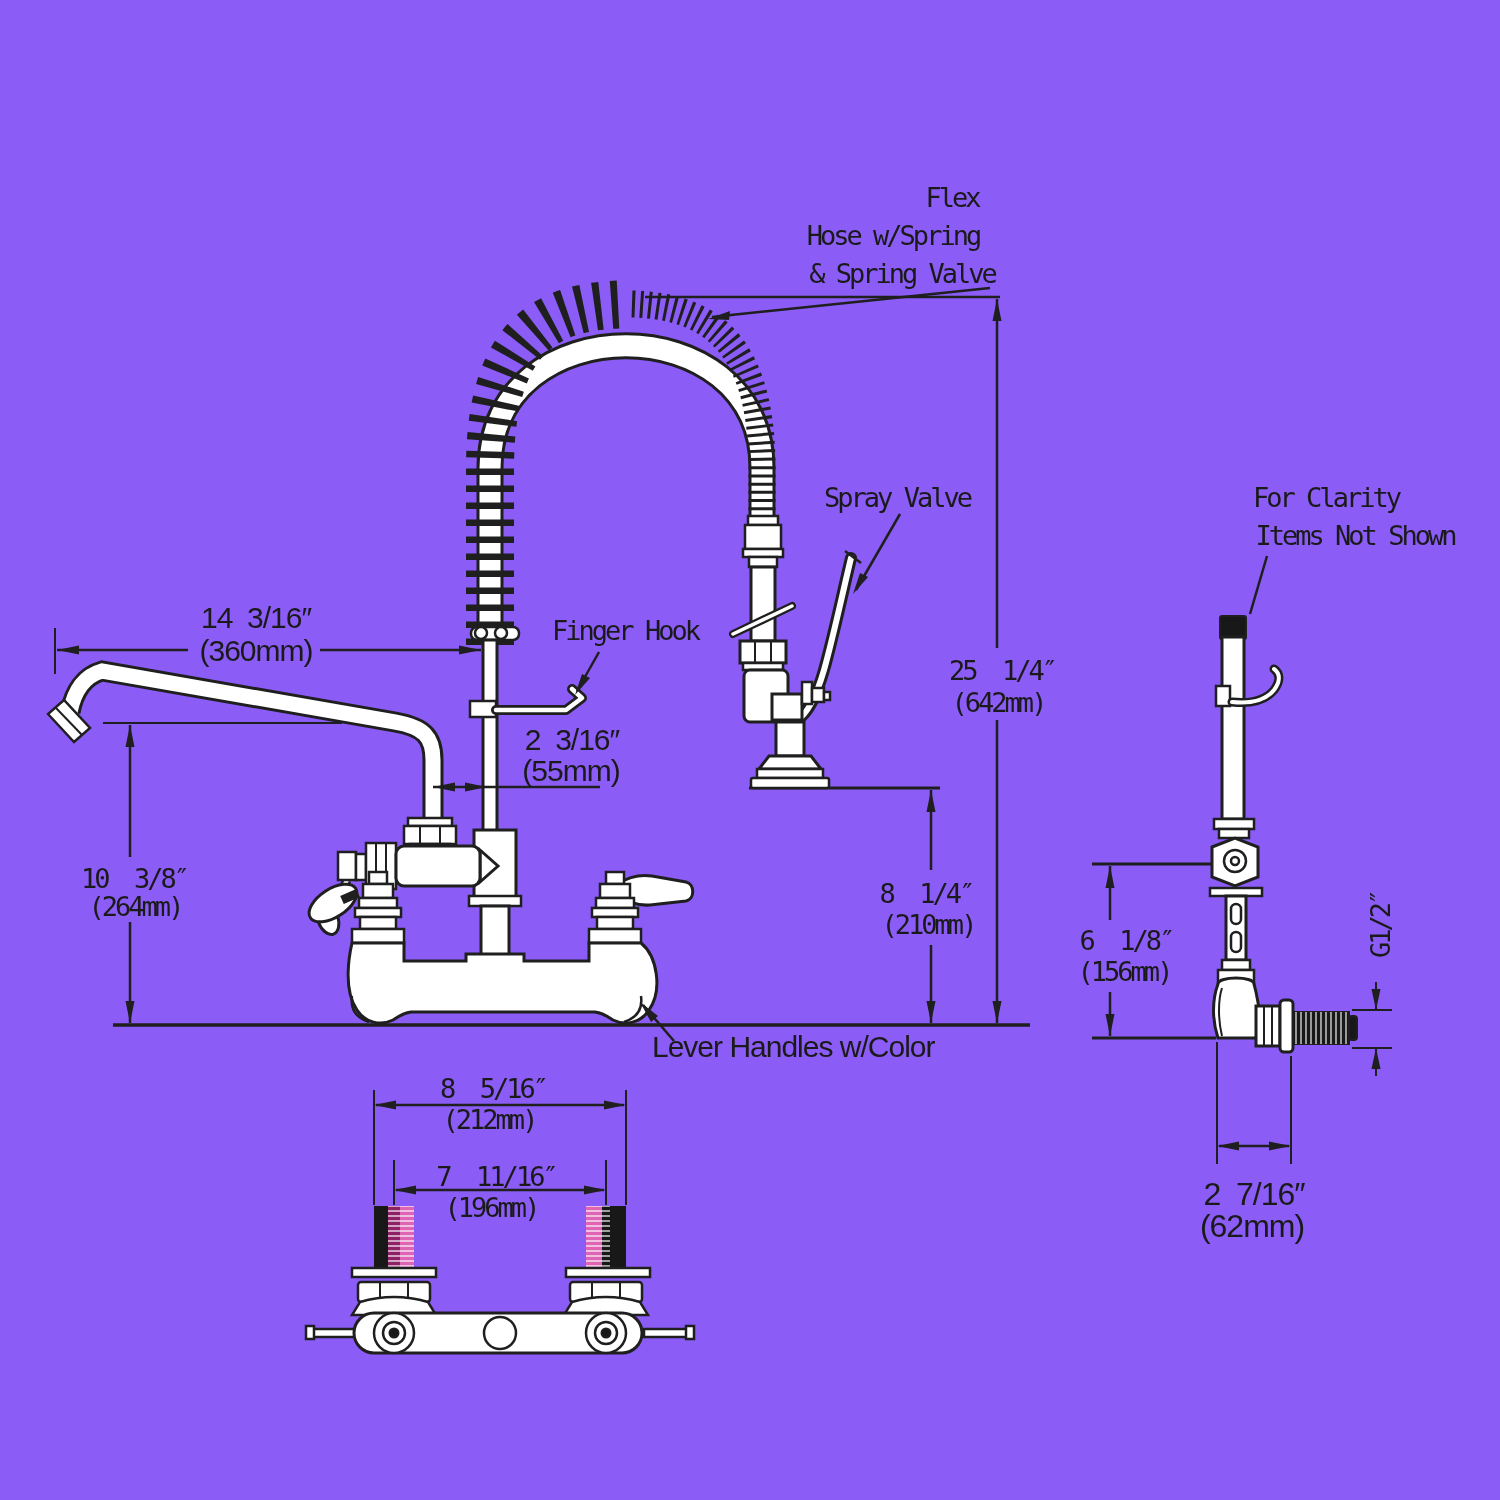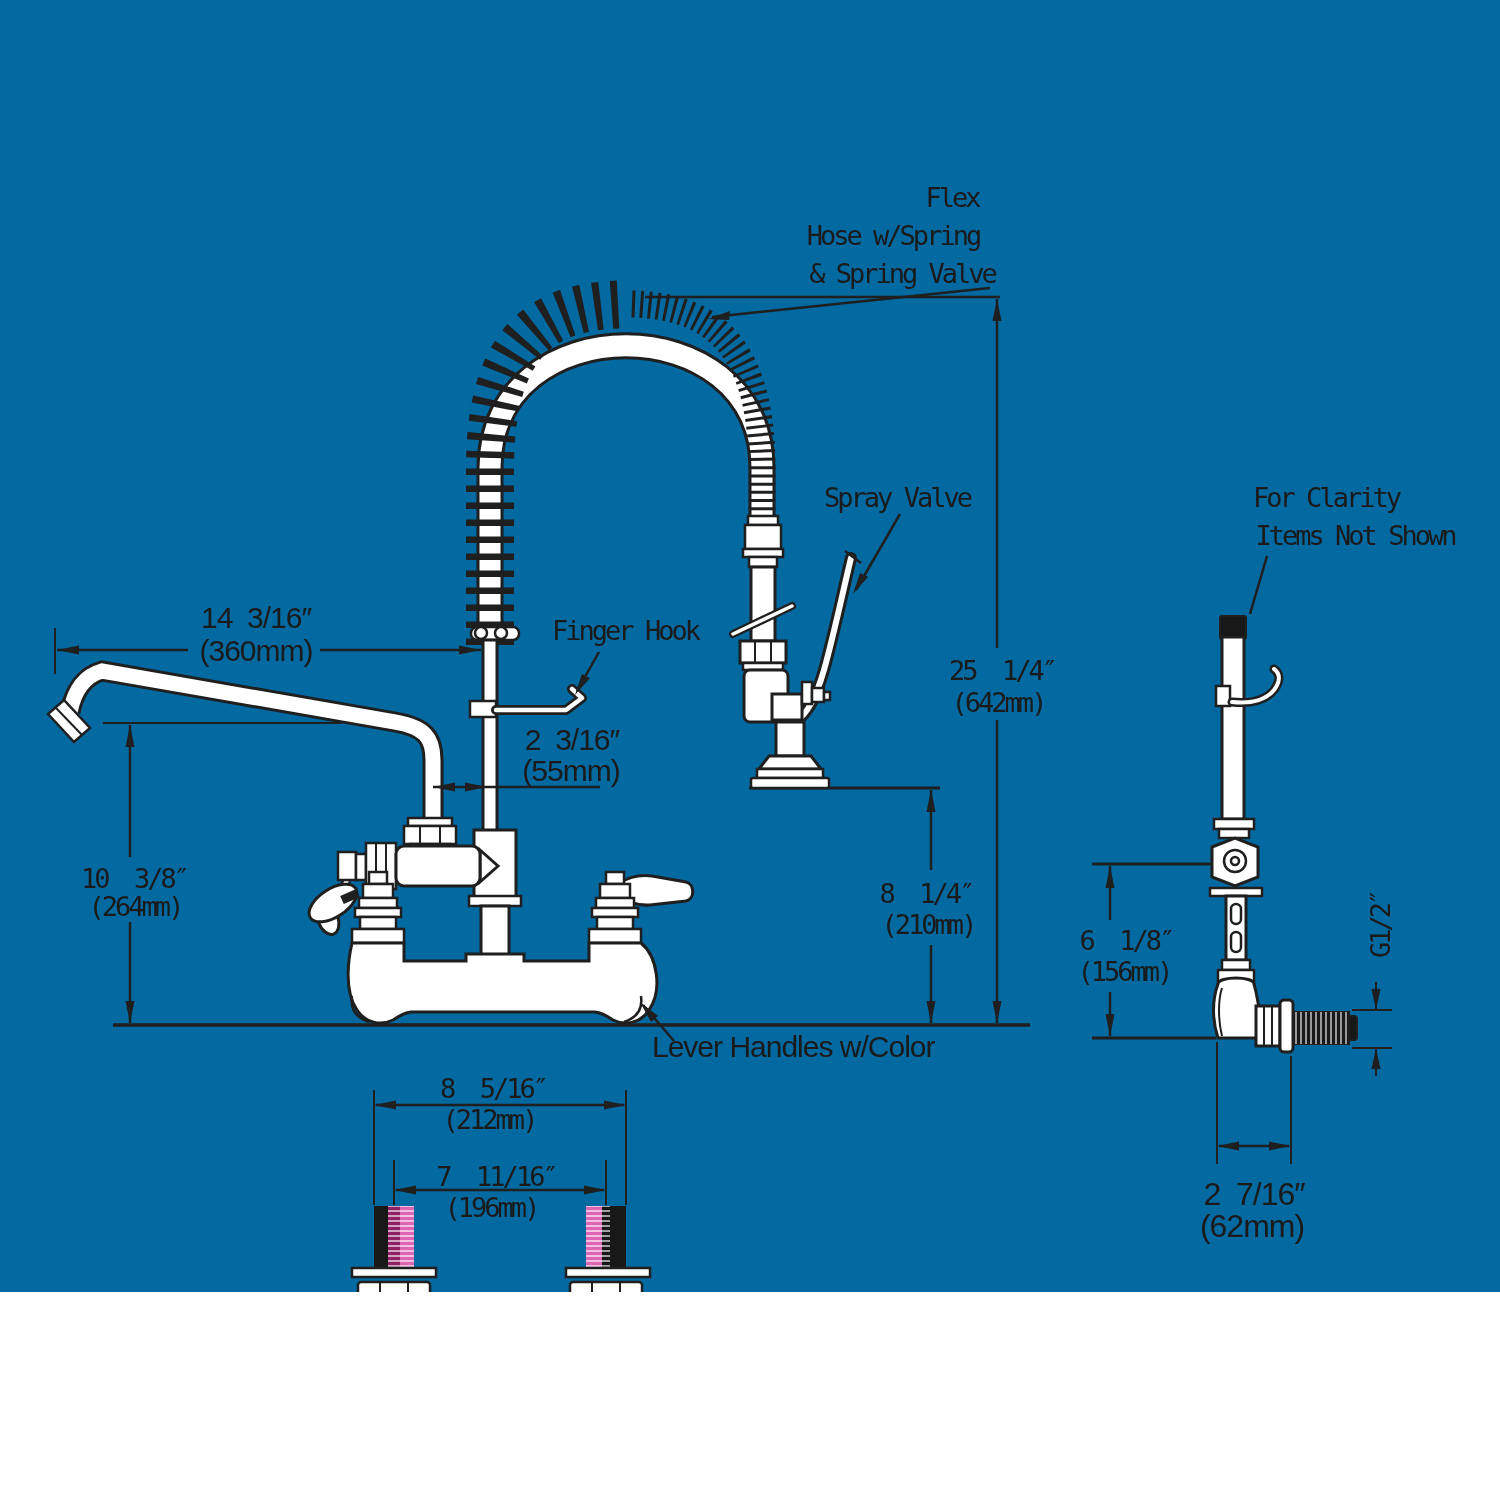--- a/index.html
+++ b/index.html
@@ -1,16 +1,16 @@
 <!DOCTYPE html>
 <html><head>
 <meta charset="utf-8">
 <style>
   html,body{margin:0;padding:0;background:#fff}
-  .page{width:1500px;height:1292px;background:#0369a1;position:relative}
+  .page{width:1500px;height:1500px;background:#8b5cf6;position:relative}
   svg{display:block}
   .s2{stroke:#1f1f1f;stroke-width:2;fill:none}
   .s25{stroke:#1f1f1f;stroke-width:2.5;fill:none}
   .s3{stroke:#1f1f1f;stroke-width:3;fill:none}
   .s35{stroke:#1f1f1f;stroke-width:3.5;fill:none}
   .f{fill:#ffffff;stroke:#1f1f1f;stroke-width:3}
   .f2{fill:#ffffff;stroke:#1f1f1f;stroke-width:2.5}
   .ah{fill:#1f1f1f;stroke:none}
   .blk{fill:#181818;stroke:#1f1f1f;stroke-width:2}
   text{fill:#1a1a1a;white-space:pre}

